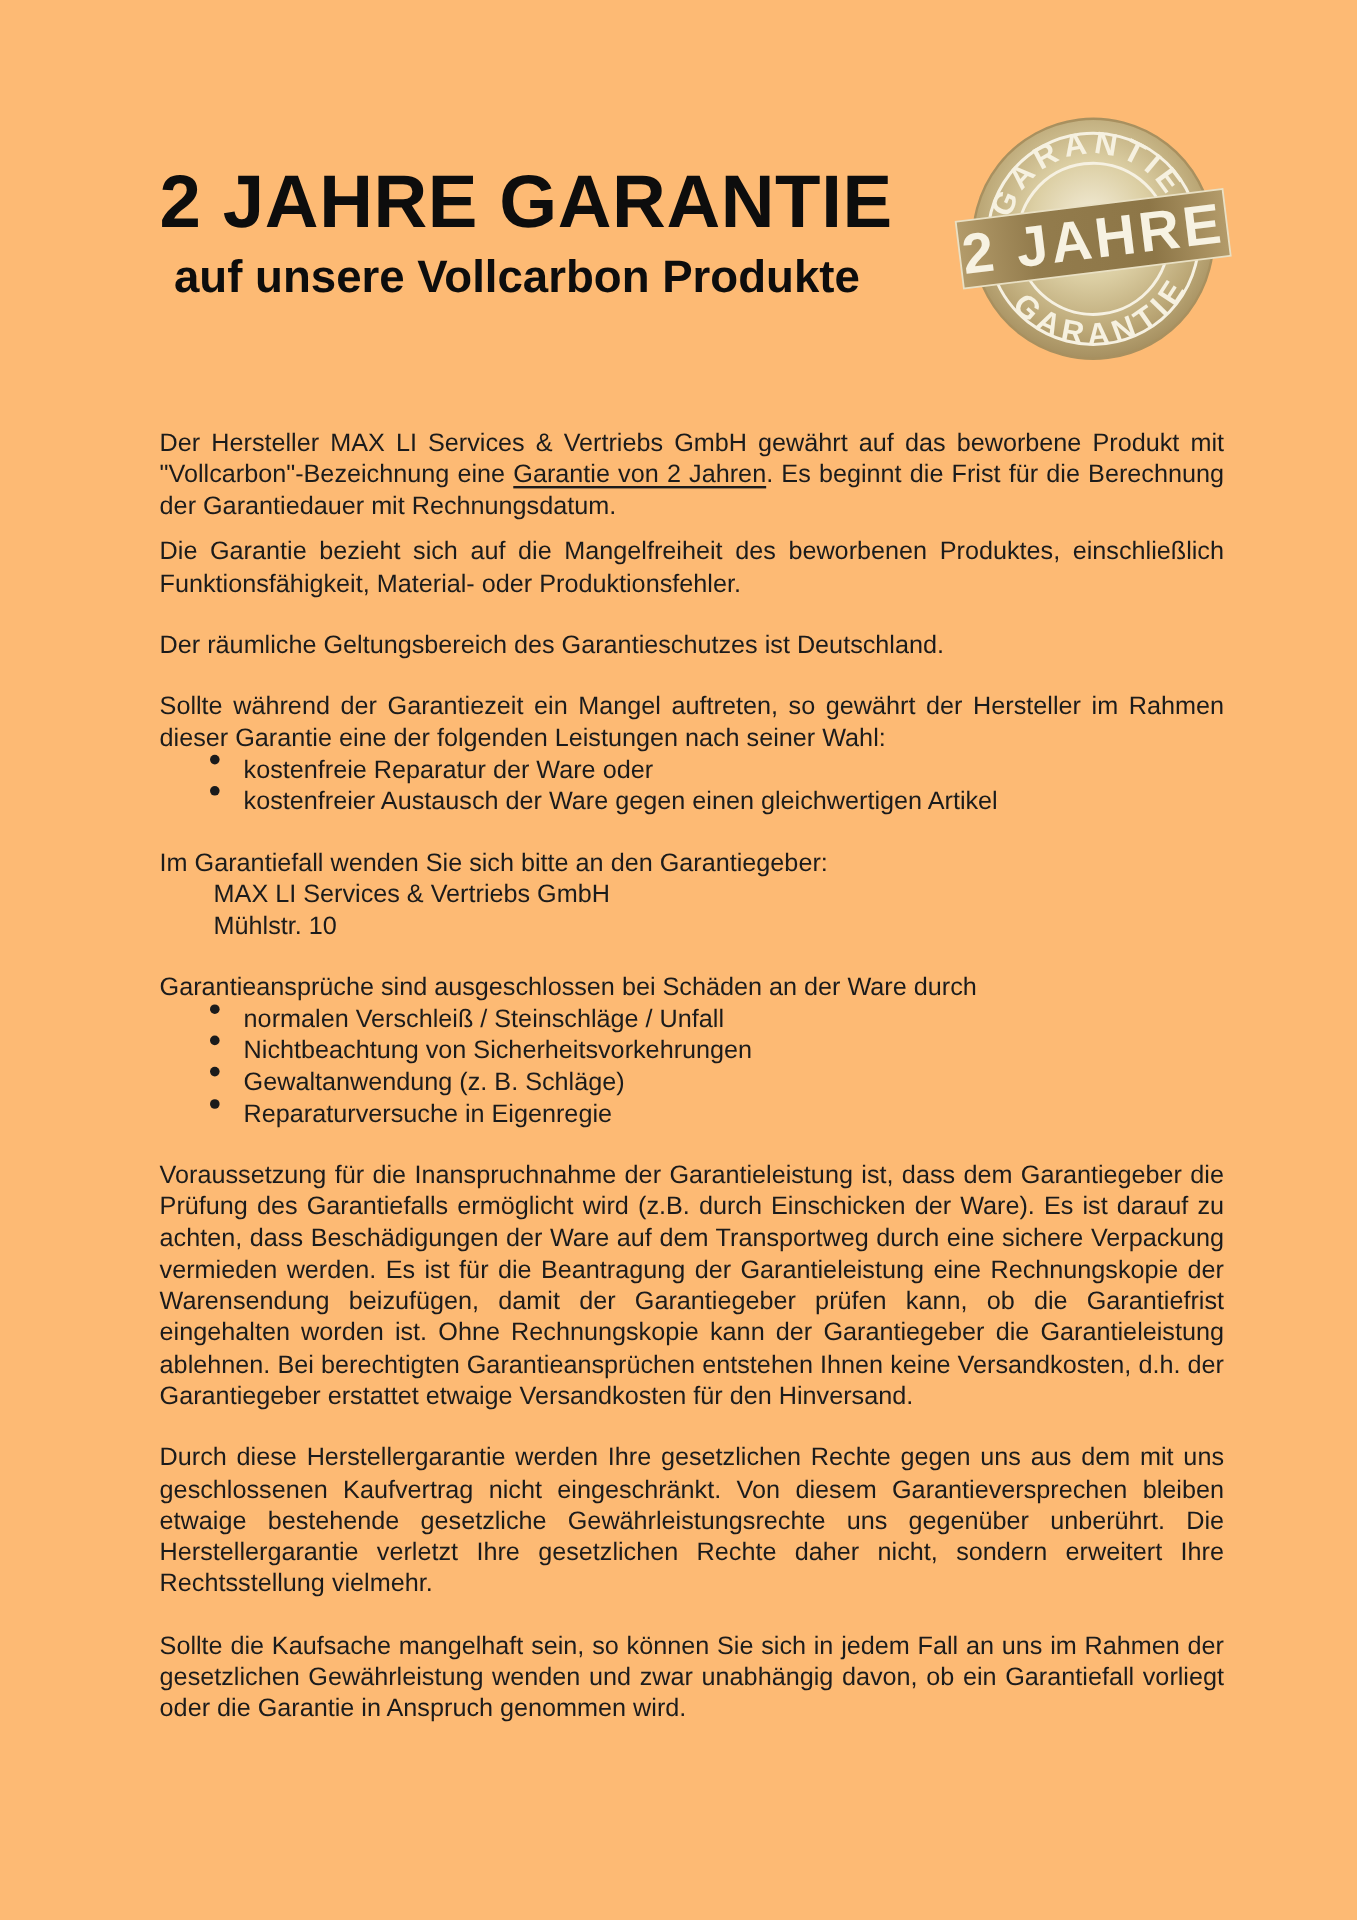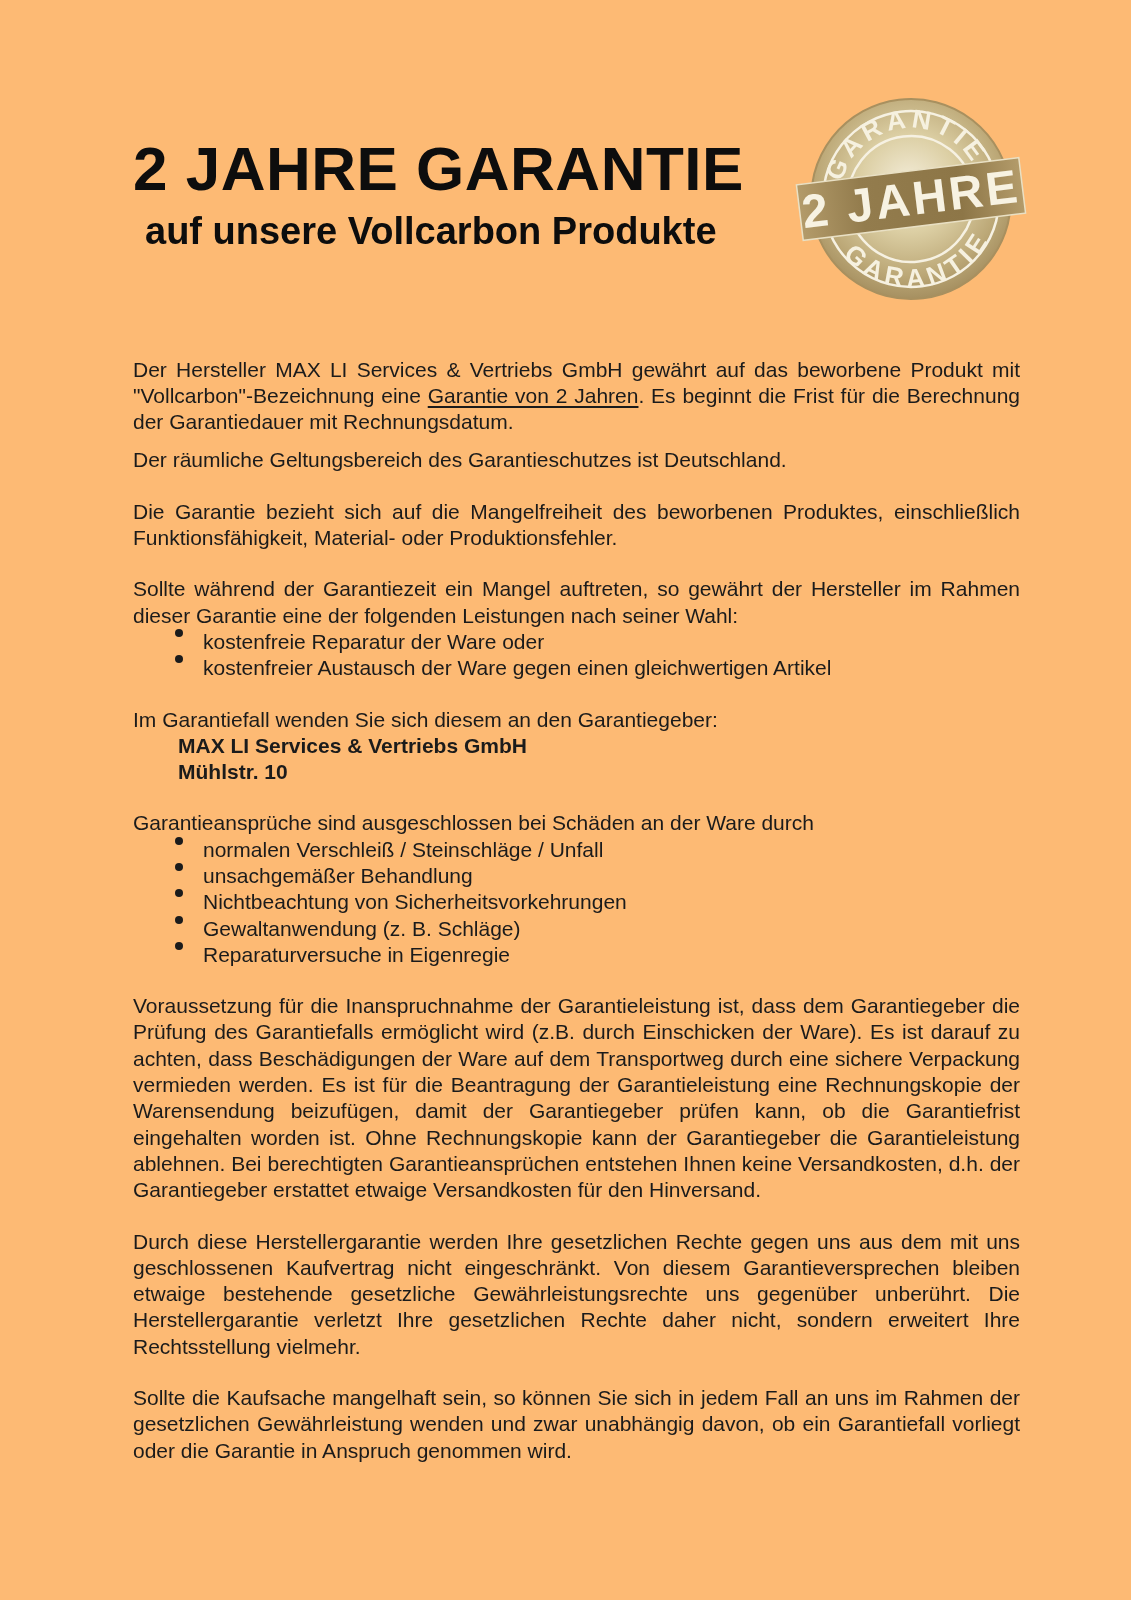--- a/index.html
+++ b/index.html
@@ -39,21 +39,21 @@
     text-decoration-thickness:1.5px;
     text-underline-offset:3px;
   }
   .bullets { list-style:none; margin:0 0 25px; padding:0; }
   .bullets li { display:flex; padding-left:42px; }
   .dot {
     width:8px; height:8px; border-radius:50%;
     background:#1b1b1b; margin-right:20px; flex:none;
   }
   .address { margin:0 0 25px; padding-left:45px; }
-  .address div { line-height:26.3px;font-weight:bold; }
+  .address div { line-height:26.3px; }
 </style>
 </head>
 <body>
 
 <div class="page">
 
   <header class="titles">
     <h1>2 JAHRE GARANTIE</h1>
     <h2>auf unsere Vollcarbon Produkte</h2>
   </header>
@@ -89,51 +89,47 @@
         </text>
         <rect x="7" y="91" width="224" height="56" fill="url(#gBanner)" stroke="#e9e0c4" stroke-width="1.5"></rect>
         <text x="119" y="135" font-size="47" font-weight="bold" letter-spacing="3" fill="#f7f2e2" text-anchor="middle">2 JAHRE</text>
       </g>
     </svg>
   </div>
 
   <main class="content">
 
     <p class="para mb0"><span>Der Hersteller MAX LI Services &amp; Vertriebs GmbH gewährt auf das beworbene Produkt mit "Vollcarbon"-Bezeichnung eine </span><span class="underline">Garantie von 2 Jahren</span><span>. Es beginnt die Frist für die Berechnung der Garantiedauer mit Rechnungsdatum.</span></p>
+    <p class="para">Die Garantie bezieht sich auf die Mangelfreiheit des beworbenen Produktes, einschließlich Funktionsfähigkeit, Material- oder Produktionsfehler.</p>
+
     <p class="para">Der räumliche Geltungsbereich des Garantieschutzes ist Deutschland.</p>
-
-    <p class="para">Die Garantie bezieht sich auf die Mangelfreiheit des beworbenen Produktes, einschließlich Funktionsfähigkeit, Material- oder Produktionsfehler.</p>
 
     <p class="para mb0">Sollte während der Garantiezeit ein Mangel auftreten, so gewährt der Hersteller im Rahmen dieser Garantie eine der folgenden Leistungen nach seiner Wahl:</p>
     <ul class="bullets">
       <li>
           <span class="dot"></span>
           <span>kostenfreie Reparatur der Ware oder</span>
         </li>
       <li>
           <span class="dot"></span>
           <span>kostenfreier Austausch der Ware gegen einen gleichwertigen Artikel</span>
         </li>
     </ul>
 
-    <p class="para mb0">Im Garantiefall wenden Sie sich diesem an den Garantiegeber:</p>
+    <p class="para mb0">Im Garantiefall wenden Sie sich bitte an den Garantiegeber:</p>
     <div class="address">
       <div>MAX LI Services &amp; Vertriebs GmbH</div>
       <div>Mühlstr. 10</div>
     </div>
 
     <p class="para mb0">Garantieansprüche sind ausgeschlossen bei Schäden an der Ware durch</p>
     <ul class="bullets">
       <li>
           <span class="dot"></span>
           <span>normalen Verschleiß / Steinschläge / Unfall</span>
-        </li>
-      <li>
-          <span class="dot"></span>
-          <span>unsachgemäßer Behandlung</span>
         </li>
       <li>
           <span class="dot"></span>
           <span>Nichtbeachtung von Sicherheitsvorkehrungen</span>
         </li>
       <li>
           <span class="dot"></span>
           <span>Gewaltanwendung (z. B. Schläge)</span>
         </li>
       <li>

